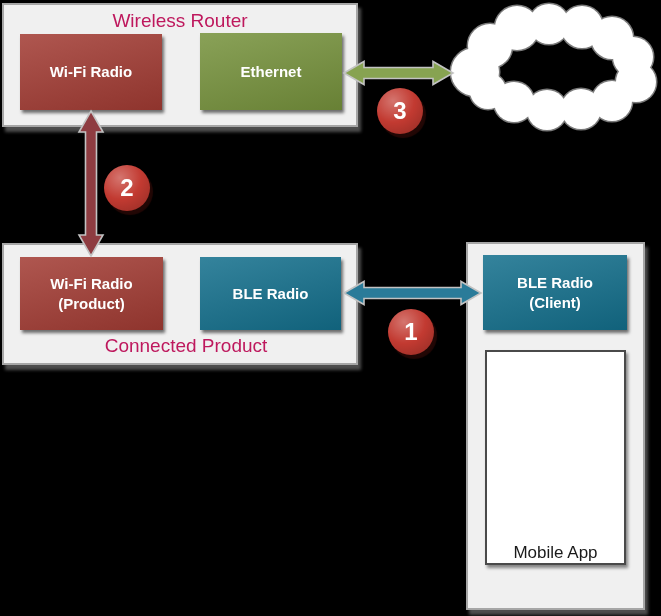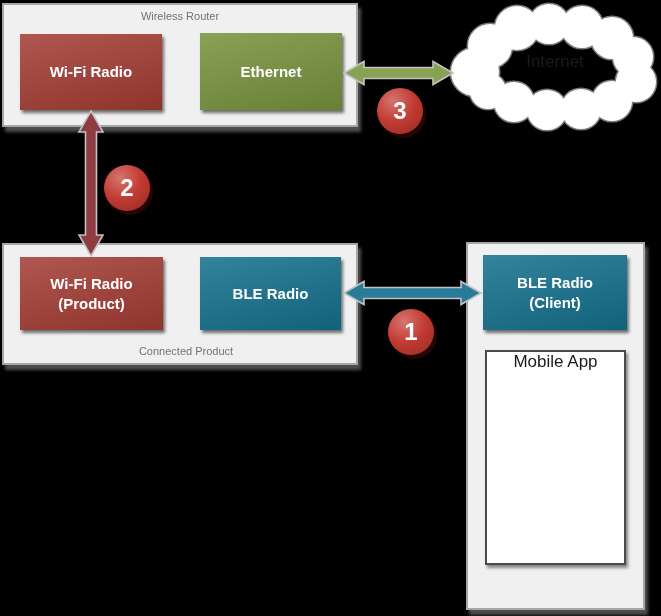--- a/index.html
+++ b/index.html
@@ -14,22 +14,22 @@
   .container {
     position: absolute;
     border: 2px solid #a6a6a6;
     box-sizing: border-box;
     box-shadow: 3px 5px 3px rgba(90,90,90,0.85);
   }
   .container-label {
     position: absolute;
     left: 0; right: 0;
     text-align: center;
-    color: #737373;
-    font-size: 11px;
+    color: #be185d;
+    font-size: 19px;
     white-space: nowrap;
   }
   .node {
     position: absolute;
     display: flex;
     flex-direction: column;
     align-items: center;
     justify-content: center;
     text-align: center;
     color: #ffffff;
@@ -38,21 +38,21 @@
     line-height: 1.3;
     background-image: linear-gradient(165deg, rgba(255,255,255,0.14), rgba(0,0,0,0.12));
     box-shadow: 2px 3px 3px rgba(0,0,0,0.55);
   }
   .node span { display: block; }
   .app-box {
     position: absolute;
     border: 2px solid #4a4a4a;
     box-sizing: border-box;
     display: flex;
-    align-items: flex-start;
+    align-items: flex-end;
     justify-content: center;
     color: #1a1a1a;
     font-size: 17px;
     box-shadow: 2px 3px 3px rgba(0,0,0,0.45);
   }
   .badge {
     position: absolute;
     width: 46px;
     height: 46px;
     border-radius: 50%;
@@ -139,21 +139,20 @@
     <use href="#cloud-lobes" stroke-width="3" fill="#ffffff" stroke="#7a7a7a"></use>
     <use href="#cloud-lobes" fill="#ffffff"></use>
 
     <polygon points="344,73 364,61.5 364,67.5 433,67.5 433,61.5 453,73 433,84.5 433,78.5 364,78.5 364,84.5" stroke-width="1.6" fill="#87a351" stroke="#c2c2c2"></polygon>
 
     <polygon points="91,111 103,132 96.5,132 96.5,235 103,235 91,256 79,235 85.5,235 85.5,132 79,132" stroke-width="1.6" fill="#8e3c41" stroke="#c2c2c2"></polygon>
 
     <polygon points="344,293 364,281.5 364,287.5 461,287.5 461,281.5 481,293 461,304.5 461,298.5 364,298.5 364,304.5" stroke-width="1.6" fill="#2a7b99" stroke="#c2c2c2"></polygon>
   </svg>
 
-  <div id="internet-label">Internet</div>
 
   <div class="badge" style="left: 388px; top: 309px; background-color: rgb(194, 58, 49);">
     <span>1</span>
   </div>
   <div class="badge" style="left: 104px; top: 165px; background-color: rgb(194, 58, 49);">
     <span>2</span>
   </div>
   <div class="badge" style="left: 377px; top: 88px; background-color: rgb(194, 58, 49);">
     <span>3</span>
   </div>

